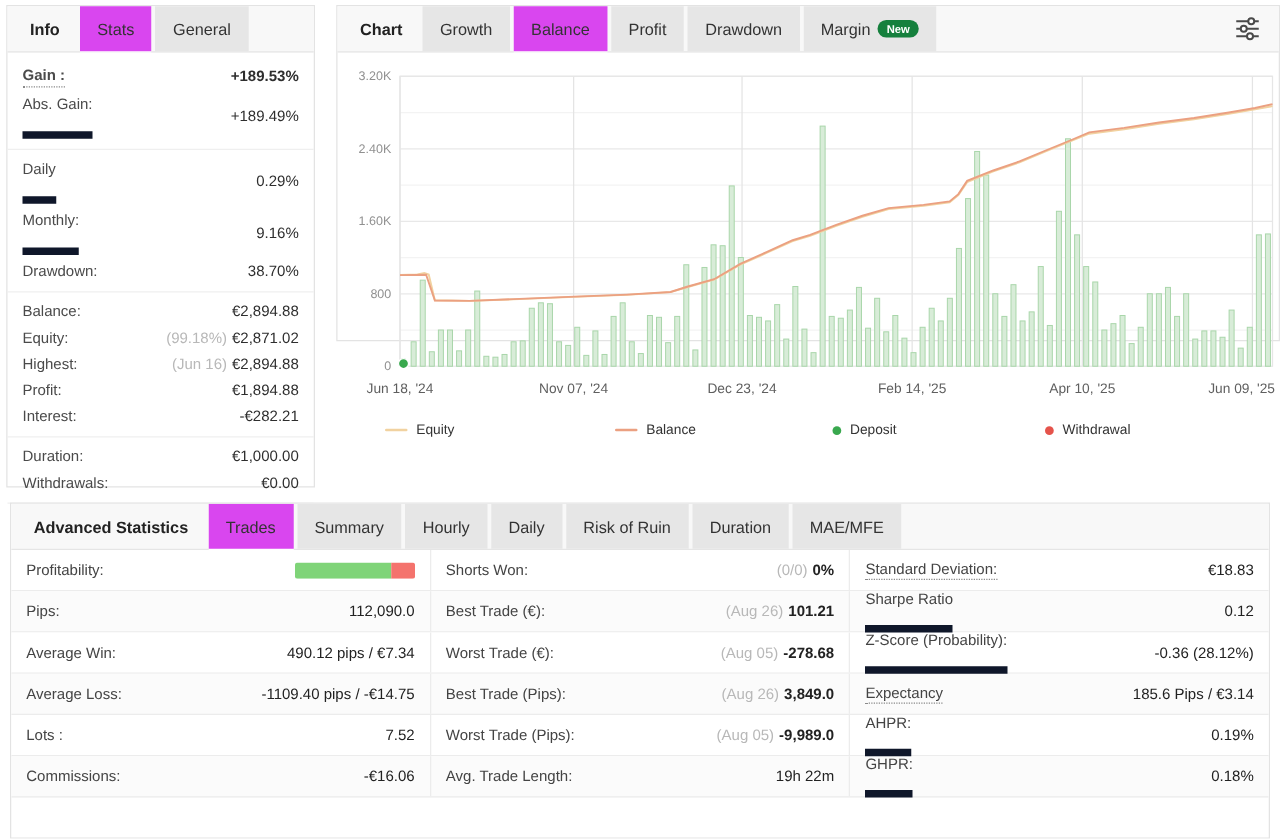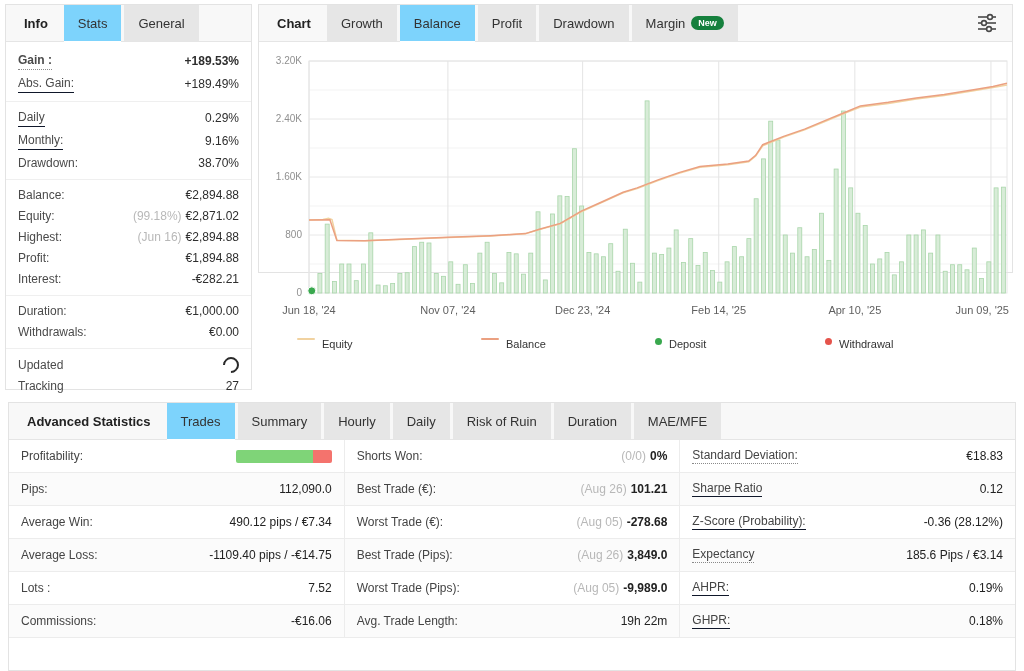--- a/index.html
+++ b/index.html
@@ -1,58 +1,58 @@
 <!DOCTYPE html>
 <html><head>
 <meta charset="utf-8">
 <style>
   html,body{margin:0;padding:0;background:#fff;}
   .app{position:relative;width:1024px;height:671px;overflow:hidden;background:#fff;
        font-family:"Liberation Sans",sans-serif;-webkit-font-smoothing:antialiased;}
   .panel{position:absolute;background:#fff;border:1px solid #e3e3e3;box-sizing:border-box;}
   .stats-panel{left:5px;top:4px;width:247px;height:386px;}
-  .chart-panel{left:258px;top:4px;width:755px;height:269px;}
+  .chart-panel{left:269px;top:4px;width:755px;height:269px;}
   .table-panel{left:8px;top:402px;width:1008px;height:269px;overflow:hidden;}
 
   
   .tabbar{display:flex;align-items:stretch;height:36px;background:#f8f8f8;
           border-bottom:1px solid #e5e5e5;}
   .tab{display:flex;align-items:center;padding:0 14px;font-size:13px;color:#333;
        cursor:pointer;white-space:nowrap;}
   .title-tab{font-weight:700;color:#222;padding:0 16px 0 18px;}
   .tabs-host{display:flex;align-items:stretch;gap:3px;}
   .tab.gray{background:#e6e6e6;}
-  .tab.active{background:#7dd3fc;position:relative;z-index:2;box-shadow:0 1px 0 0 #fff;}
+  .tab.active{background:#d946ef;position:relative;z-index:2;box-shadow:0 1px 0 0 #fff;}
   .badge{margin-left:6px;background:#15803d;color:#fff;font-size:9px;font-weight:700;
          padding:2px 7px;border-radius:9px;line-height:10px;}
   .bar-spacer{flex:1;}
   .settings-btn{display:flex;align-items:center;padding:0 14px;cursor:pointer;}
 
   
   .stats-body{font-size:12px;padding-top:3px;}
   .sgroup{border-bottom:1px solid #efefef;padding:5px 0;}
   .sgroup:last-child{border-bottom:none;}
   .srow{display:flex;justify-content:space-between;align-items:center;
         padding:3px 12px;line-height:15px;}
   .srow .label{color:#4a4a4a;}
   .srow .rhs{display:flex;align-items:center;}
   .srow .value{color:#2e2e2e;text-align:center;}
   .muted{color:#b8b8b8;margin-right:4px;}
   .green{color:#00a24c;}
   .bold{font-weight:700;}
   .u-dot{border-bottom:1px dotted #8a8a8a;padding-bottom:1px;cursor:help;}
-  .u-sol{border-bottom:1px solid #0f172a;padding-bottom:1px;cursor:help;}
+  .u-sol{border-bottom:6px solid #0f172a;padding-bottom:14px;cursor:help;}
   .spinner{width:12px;height:12px;border:2px solid #2b2b2b;border-left-color:transparent;
            border-radius:50%;transform:rotate(-45deg);}
 
   
   .chart-area{position:relative;height:343px;}
   .chart-area svg{position:absolute;left:0;top:0;}
   .legend{position:absolute;left:0;top:296px;width:100%;height:20px;}
-  .legend-item{position:absolute;display:flex;align-items:flex-start;font-size:11px;
+  .legend-item{position:absolute;display:flex;align-items:center;font-size:11px;
                color:#333;cursor:pointer;}
   .sw-line{width:18px;height:2px;border-radius:1px;margin-right:7px;}
   .sw-dot{width:7px;height:7px;border-radius:50%;margin-right:7px;}
 
   
   .trow{display:flex;height:32px;border-bottom:1px solid #ececec;background:#fff;}
   .trow:nth-child(even){background:#fbfbfb;}
   .tcell{flex:1;display:flex;align-items:center;justify-content:space-between;
          padding:0 12px;border-right:1px solid #ececec;font-size:12px;box-sizing:border-box;}
   .tcell:last-child{border-right:none;}

